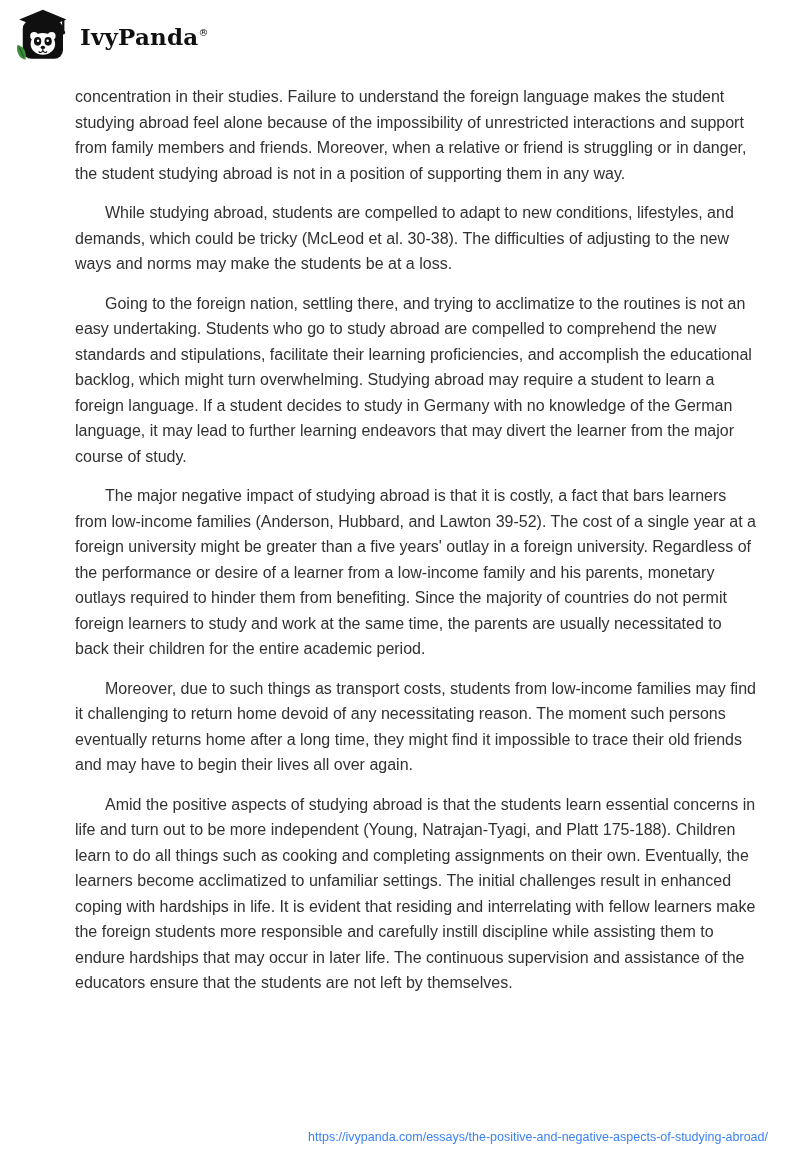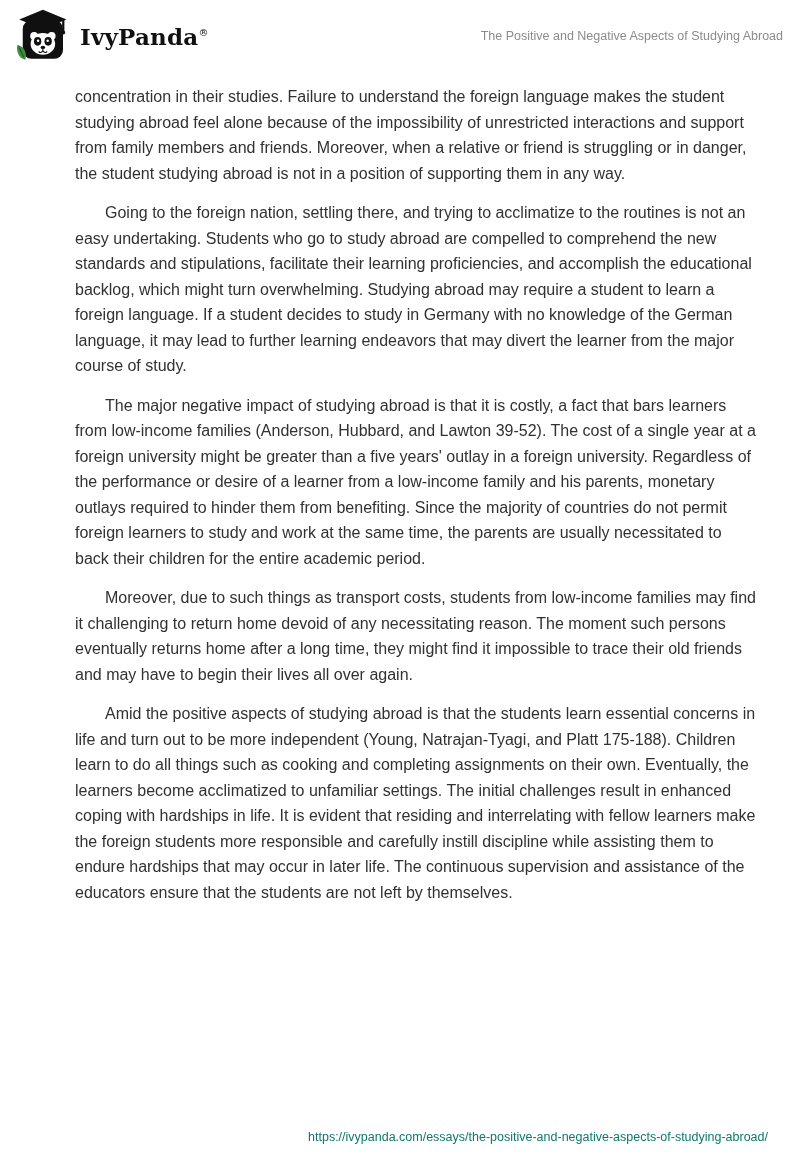--- a/index.html
+++ b/index.html
@@ -63,21 +63,21 @@
   }
   .content p.indent {
     text-indent: 30px;
   }
   
   .footer {
     position: absolute;
     right: 32px;
     bottom: 16px;
     font-size: 12.5px;
-    color: #0f766e;
+    color: #3b82f6;
   }
 </style>
 </head>
 <body>
 
 <div class="page">
 
   <div class="header">
     <div class="brand">
       <svg class="logo-box" viewBox="0 0 64 64" aria-hidden="true">
@@ -96,25 +96,25 @@
         <ellipse cx="33" cy="41" rx="14" ry="12.5" fill="#ffffff"></ellipse>
         <ellipse cx="27" cy="38" rx="4.2" ry="5" fill="#101010"></ellipse>
         <ellipse cx="39" cy="38" rx="4.2" ry="5" fill="#101010"></ellipse>
         <circle cx="27.5" cy="37.5" r="1.4" fill="#ffffff"></circle>
         <circle cx="38.5" cy="37.5" r="1.4" fill="#ffffff"></circle>
         <ellipse cx="33" cy="45" rx="2.6" ry="1.8" fill="#101010"></ellipse>
         <path d="M33 47 L33 49 M33 49 C31 51.5 29.5 51 28.6 50 M33 49 C35 51.5 36.5 51 37.4 50" stroke="#101010" stroke-width="1.3" fill="none" stroke-linecap="round"></path>
       </svg>
       <div class="brand-name"><span>IvyPanda</span><sup>®</sup></div>
     </div>
-    <div class="doc-title">The Positive and Negative Aspects of Studying Abroad</div>
   </div>
 
   <div class="content">
     <p>concentration in their studies. Failure to understand the foreign language makes the student studying abroad feel alone because of the impossibility of unrestricted interactions and support from family members and friends. Moreover, when a relative or friend is struggling or in danger, the student studying abroad is not in a position of supporting them in any way.</p>
+    <p class="indent">While studying abroad, students are compelled to adapt to new conditions, lifestyles, and demands, which could be tricky (McLeod et al. 30-38). The difficulties of adjusting to the new ways and norms may make the students be at a loss.</p>
     <p class="indent">Going to the foreign nation, settling there, and trying to acclimatize to the routines is not an easy undertaking. Students who go to study abroad are compelled to comprehend the new standards and stipulations, facilitate their learning proficiencies, and accomplish the educational backlog, which might turn overwhelming. Studying abroad may require a student to learn a foreign language. If a student decides to study in Germany with no knowledge of the German language, it may lead to further learning endeavors that may divert the learner from the major course of study.</p>
     <p class="indent">The major negative impact of studying abroad is that it is costly, a fact that bars learners from low-income families (Anderson, Hubbard, and Lawton 39-52). The cost of a single year at a foreign university might be greater than a five years' outlay in a foreign university. Regardless of the performance or desire of a learner from a low-income family and his parents, monetary outlays required to hinder them from benefiting. Since the majority of countries do not permit foreign learners to study and work at the same time, the parents are usually necessitated to back their children for the entire academic period.</p>
     <p class="indent">Moreover, due to such things as transport costs, students from low-income families may find it challenging to return home devoid of any necessitating reason. The moment such persons eventually returns home after a long time, they might find it impossible to trace their old friends and may have to begin their lives all over again.</p>
     <p class="indent">Amid the positive aspects of studying abroad is that the students learn essential concerns in life and turn out to be more independent (Young, Natrajan-Tyagi, and Platt 175-188). Children learn to do all things such as cooking and completing assignments on their own. Eventually, the learners become acclimatized to unfamiliar settings. The initial challenges result in enhanced coping with hardships in life. It is evident that residing and interrelating with fellow learners make the foreign students more responsible and carefully instill discipline while assisting them to endure hardships that may occur in later life. The continuous supervision and assistance of the educators ensure that the students are not left by themselves.</p>
   </div>
 
   <div class="footer">https://ivypanda.com/essays/the-positive-and-negative-aspects-of-studying-abroad/</div>
 
 </div>
 

